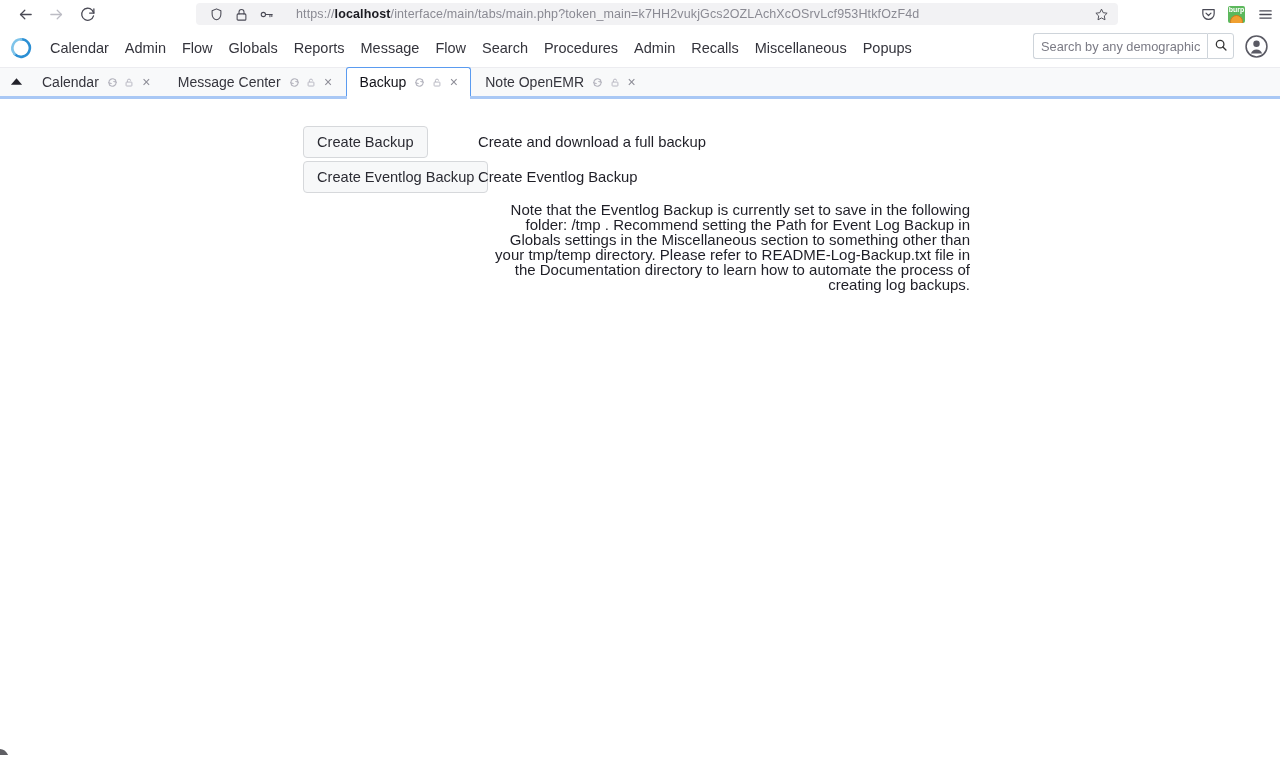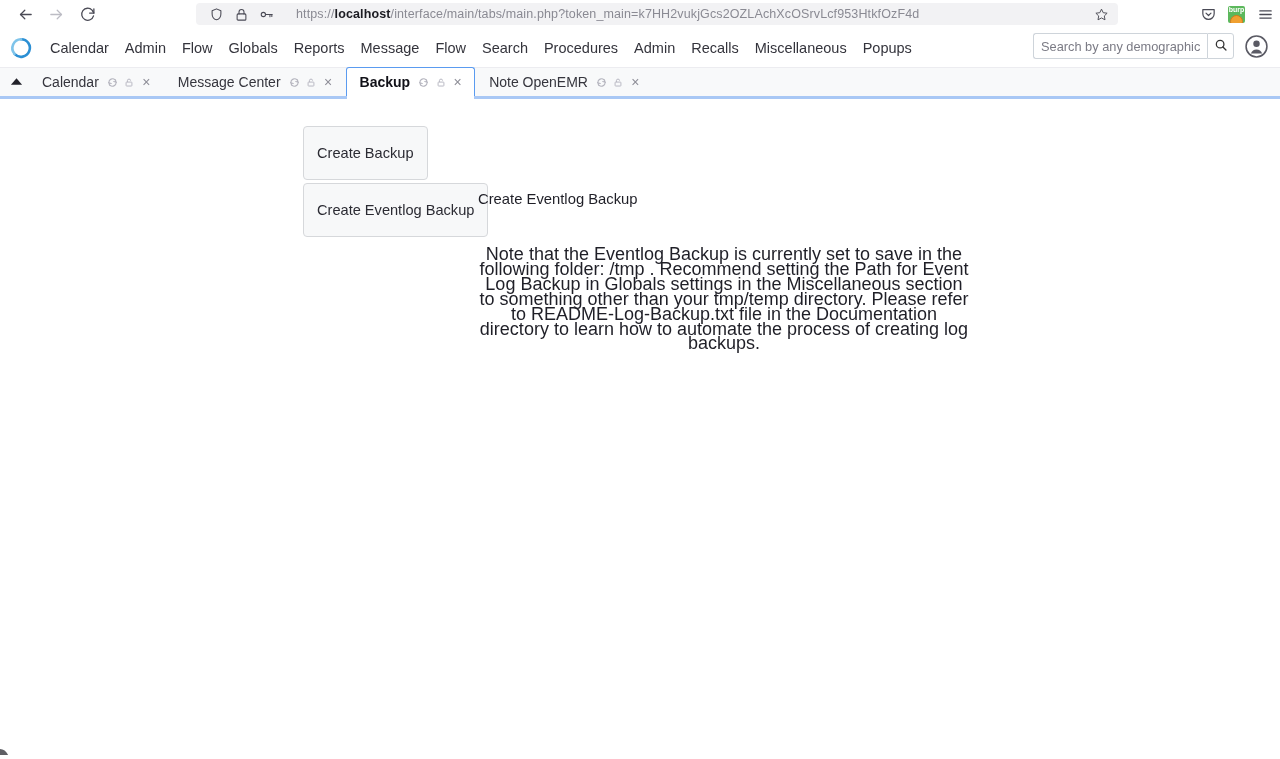--- a/index.html
+++ b/index.html
@@ -231,21 +231,21 @@
     left: 0; right: 0; bottom: -3px;
     height: 3px;
     background: #ffffff;
   }
   .tab-label {
     font-size: 14px;
     color: #35353d;
     white-space: nowrap;
     padding: 0 5px;
   }
-  .tab.active .tab-label { font-weight: 700; color: #111118; }
+  .tab.active .tab-label { font-weight: 400; color: #111118; }
   .tab-ctrl {
     width: 17px;
     height: 18px;
     display: flex;
     align-items: center;
     justify-content: center;
     color: #b4b4be;
     cursor: pointer;
     flex: 0 0 auto;
   }
@@ -269,43 +269,43 @@
     align-items: flex-start;
     margin-bottom: 3px;
   }
   .backup-btn {
     background: #f7f8f9;
     border: 1px solid #d6d8db;
     border-radius: 4px;
     font-size: 14.6px;
     color: #2b2b33;
     font-family: "Liberation Sans", sans-serif;
-    padding: 17px 13px;
+    padding: 6px 13px;
     cursor: pointer;
     line-height: 18px;
     white-space: nowrap;
   }
   #btn-col-1 { width: 175px; flex: 0 0 auto; }
   #btn-col-2 { width: 175px; flex: 0 0 auto; }
   .backup-desc {
     font-size: 14.8px;
     color: #1f1f27;
     line-height: 19px;
     padding-top: 7px;
   }
   #note-row {
     margin-top: 10px;
     margin-left: 175px;
     width: 492px;
   }
   #note-text {
-    font-size: 18px;
+    font-size: 15px;
     color: #1f1f27;
     line-height: 14.9px;
-    text-align: center;
+    text-align: right;
   }
 
   
   #corner-artifact {
     position: absolute;
     left: 0;
     bottom: 0;
     width: 10px;
     height: 12px;
     overflow: hidden;
@@ -520,20 +520,21 @@
   </div>
 </div>
 
 <div id="content">
   <div id="backup-panel">
 
     <div class="backup-row">
       <div id="btn-col-1">
         <button class="backup-btn">Create Backup</button>
       </div>
+      <div class="backup-desc">Create and download a full backup</div>
     </div>
 
     <div class="backup-row">
       <div id="btn-col-2">
         <button class="backup-btn">Create Eventlog Backup</button>
       </div>
       <div class="backup-desc">Create Eventlog Backup</div>
     </div>
 
     <div id="note-row">

